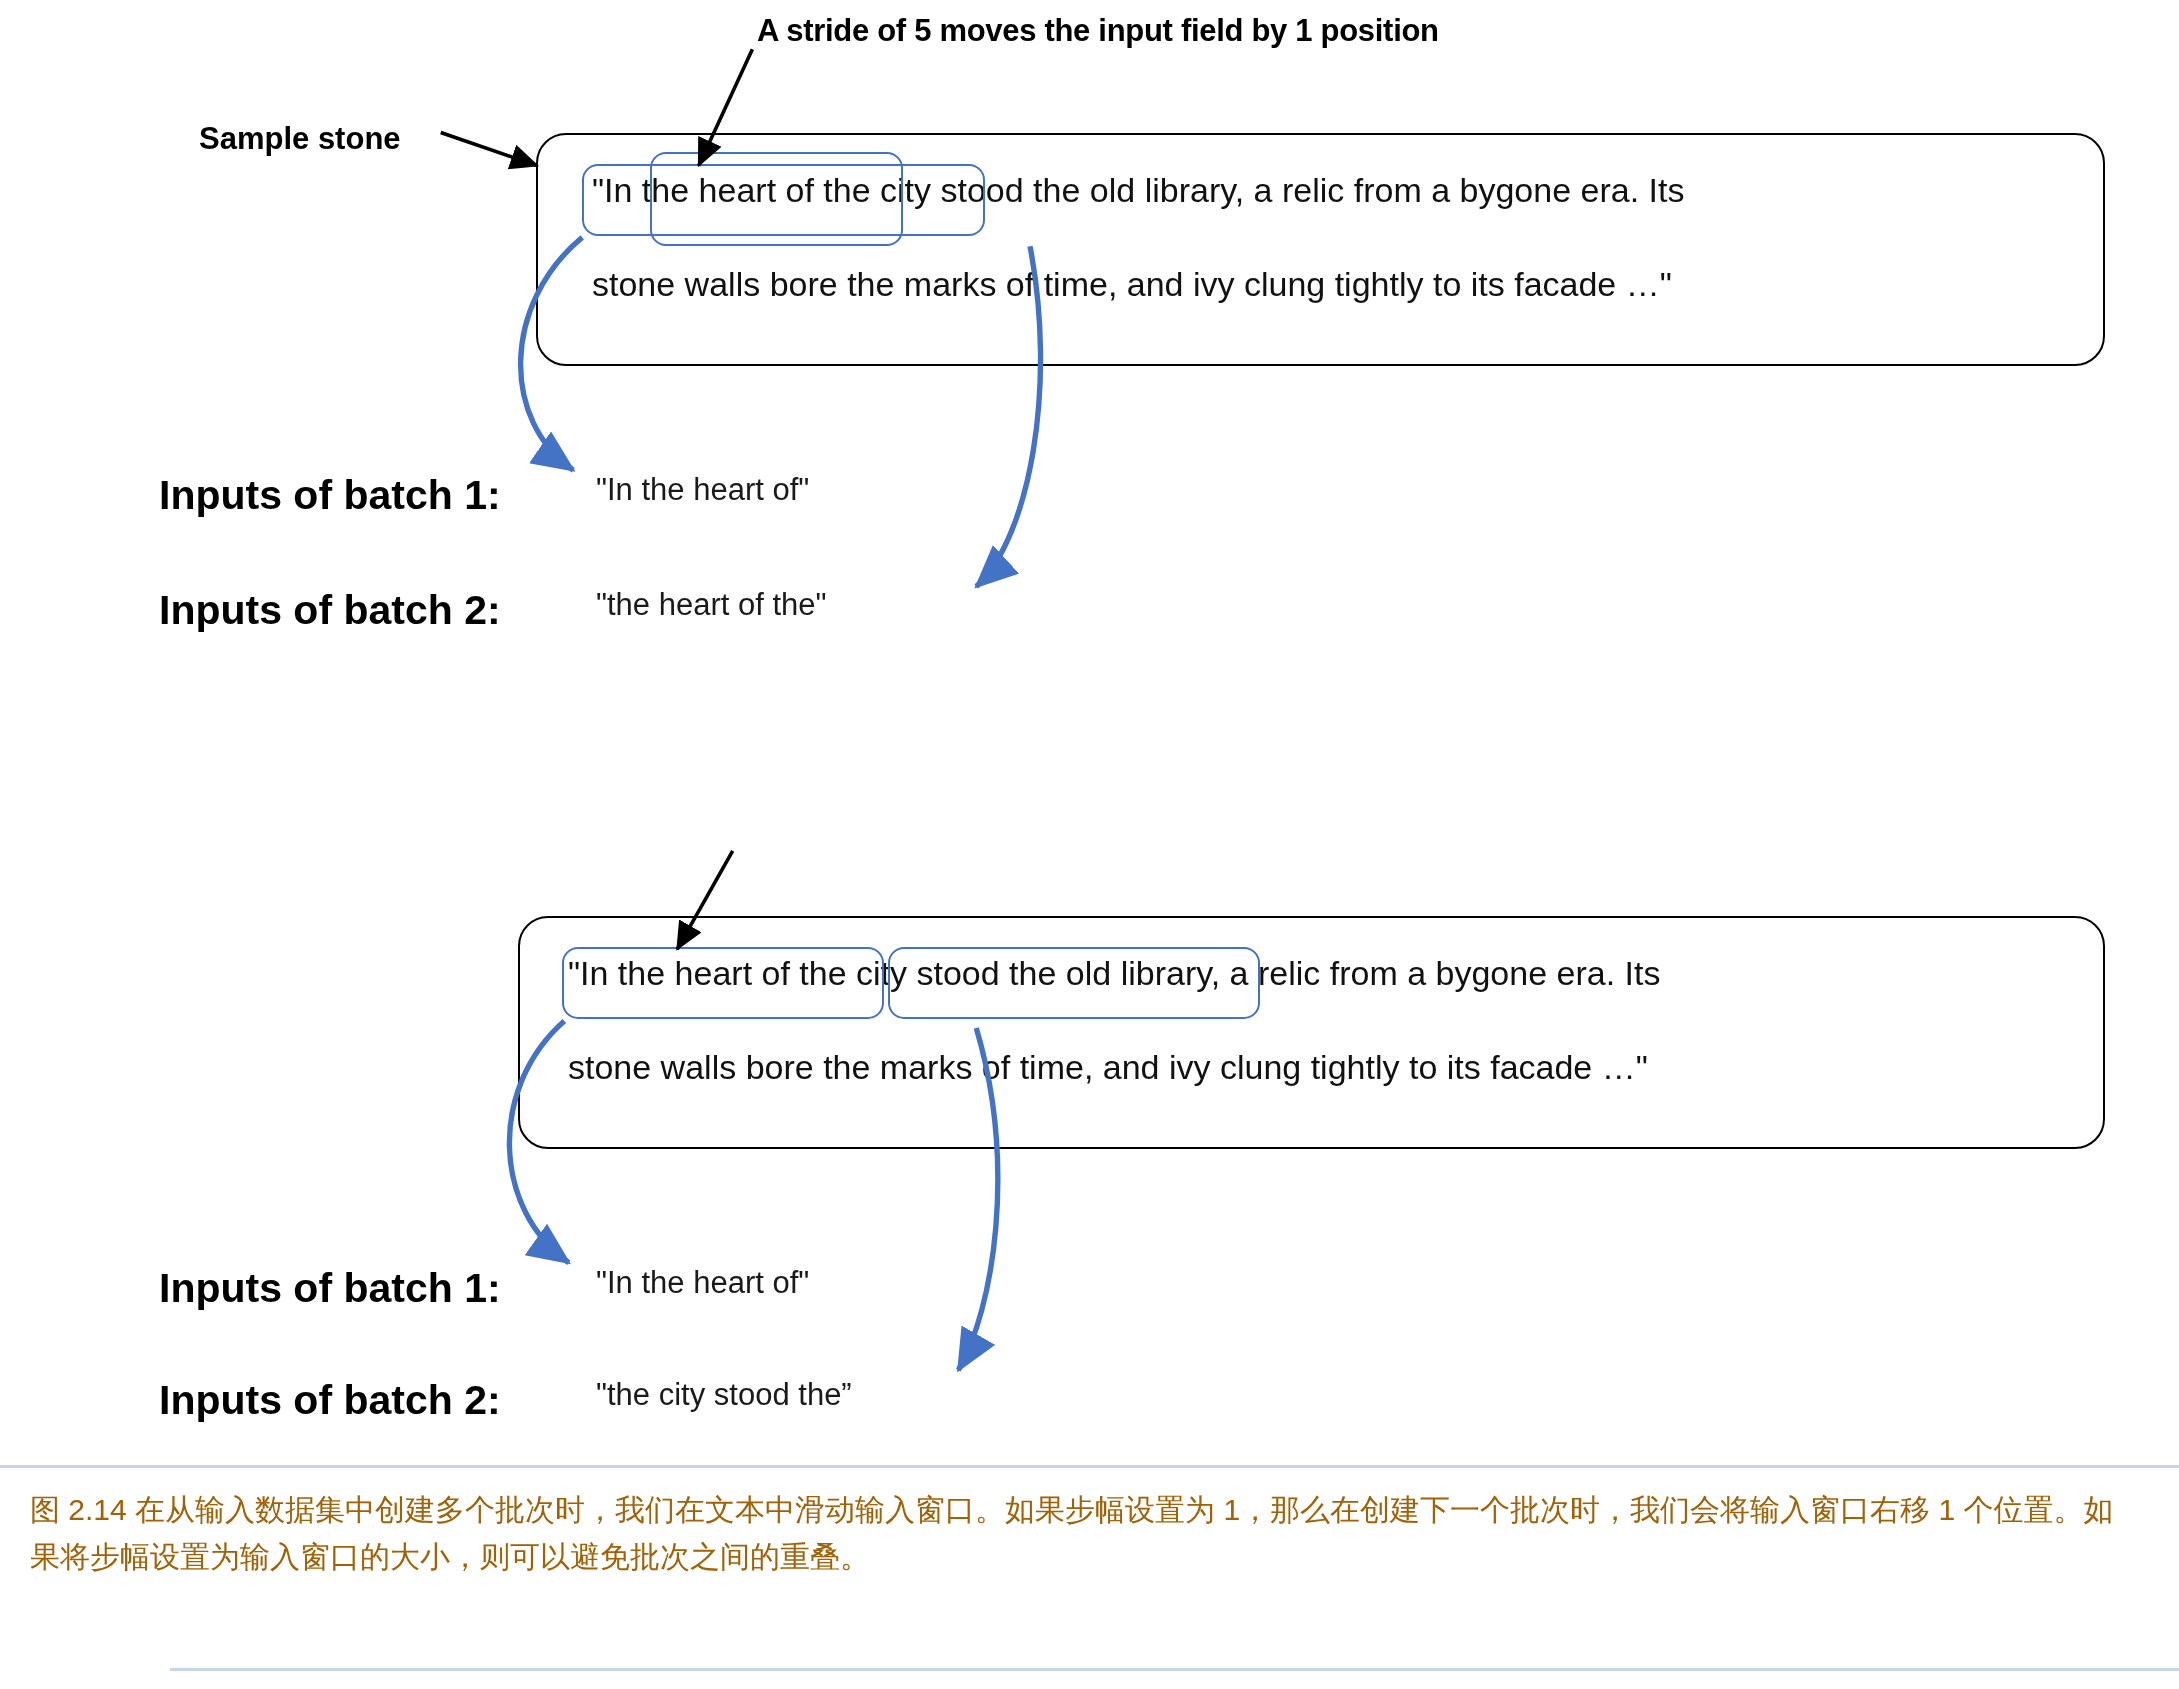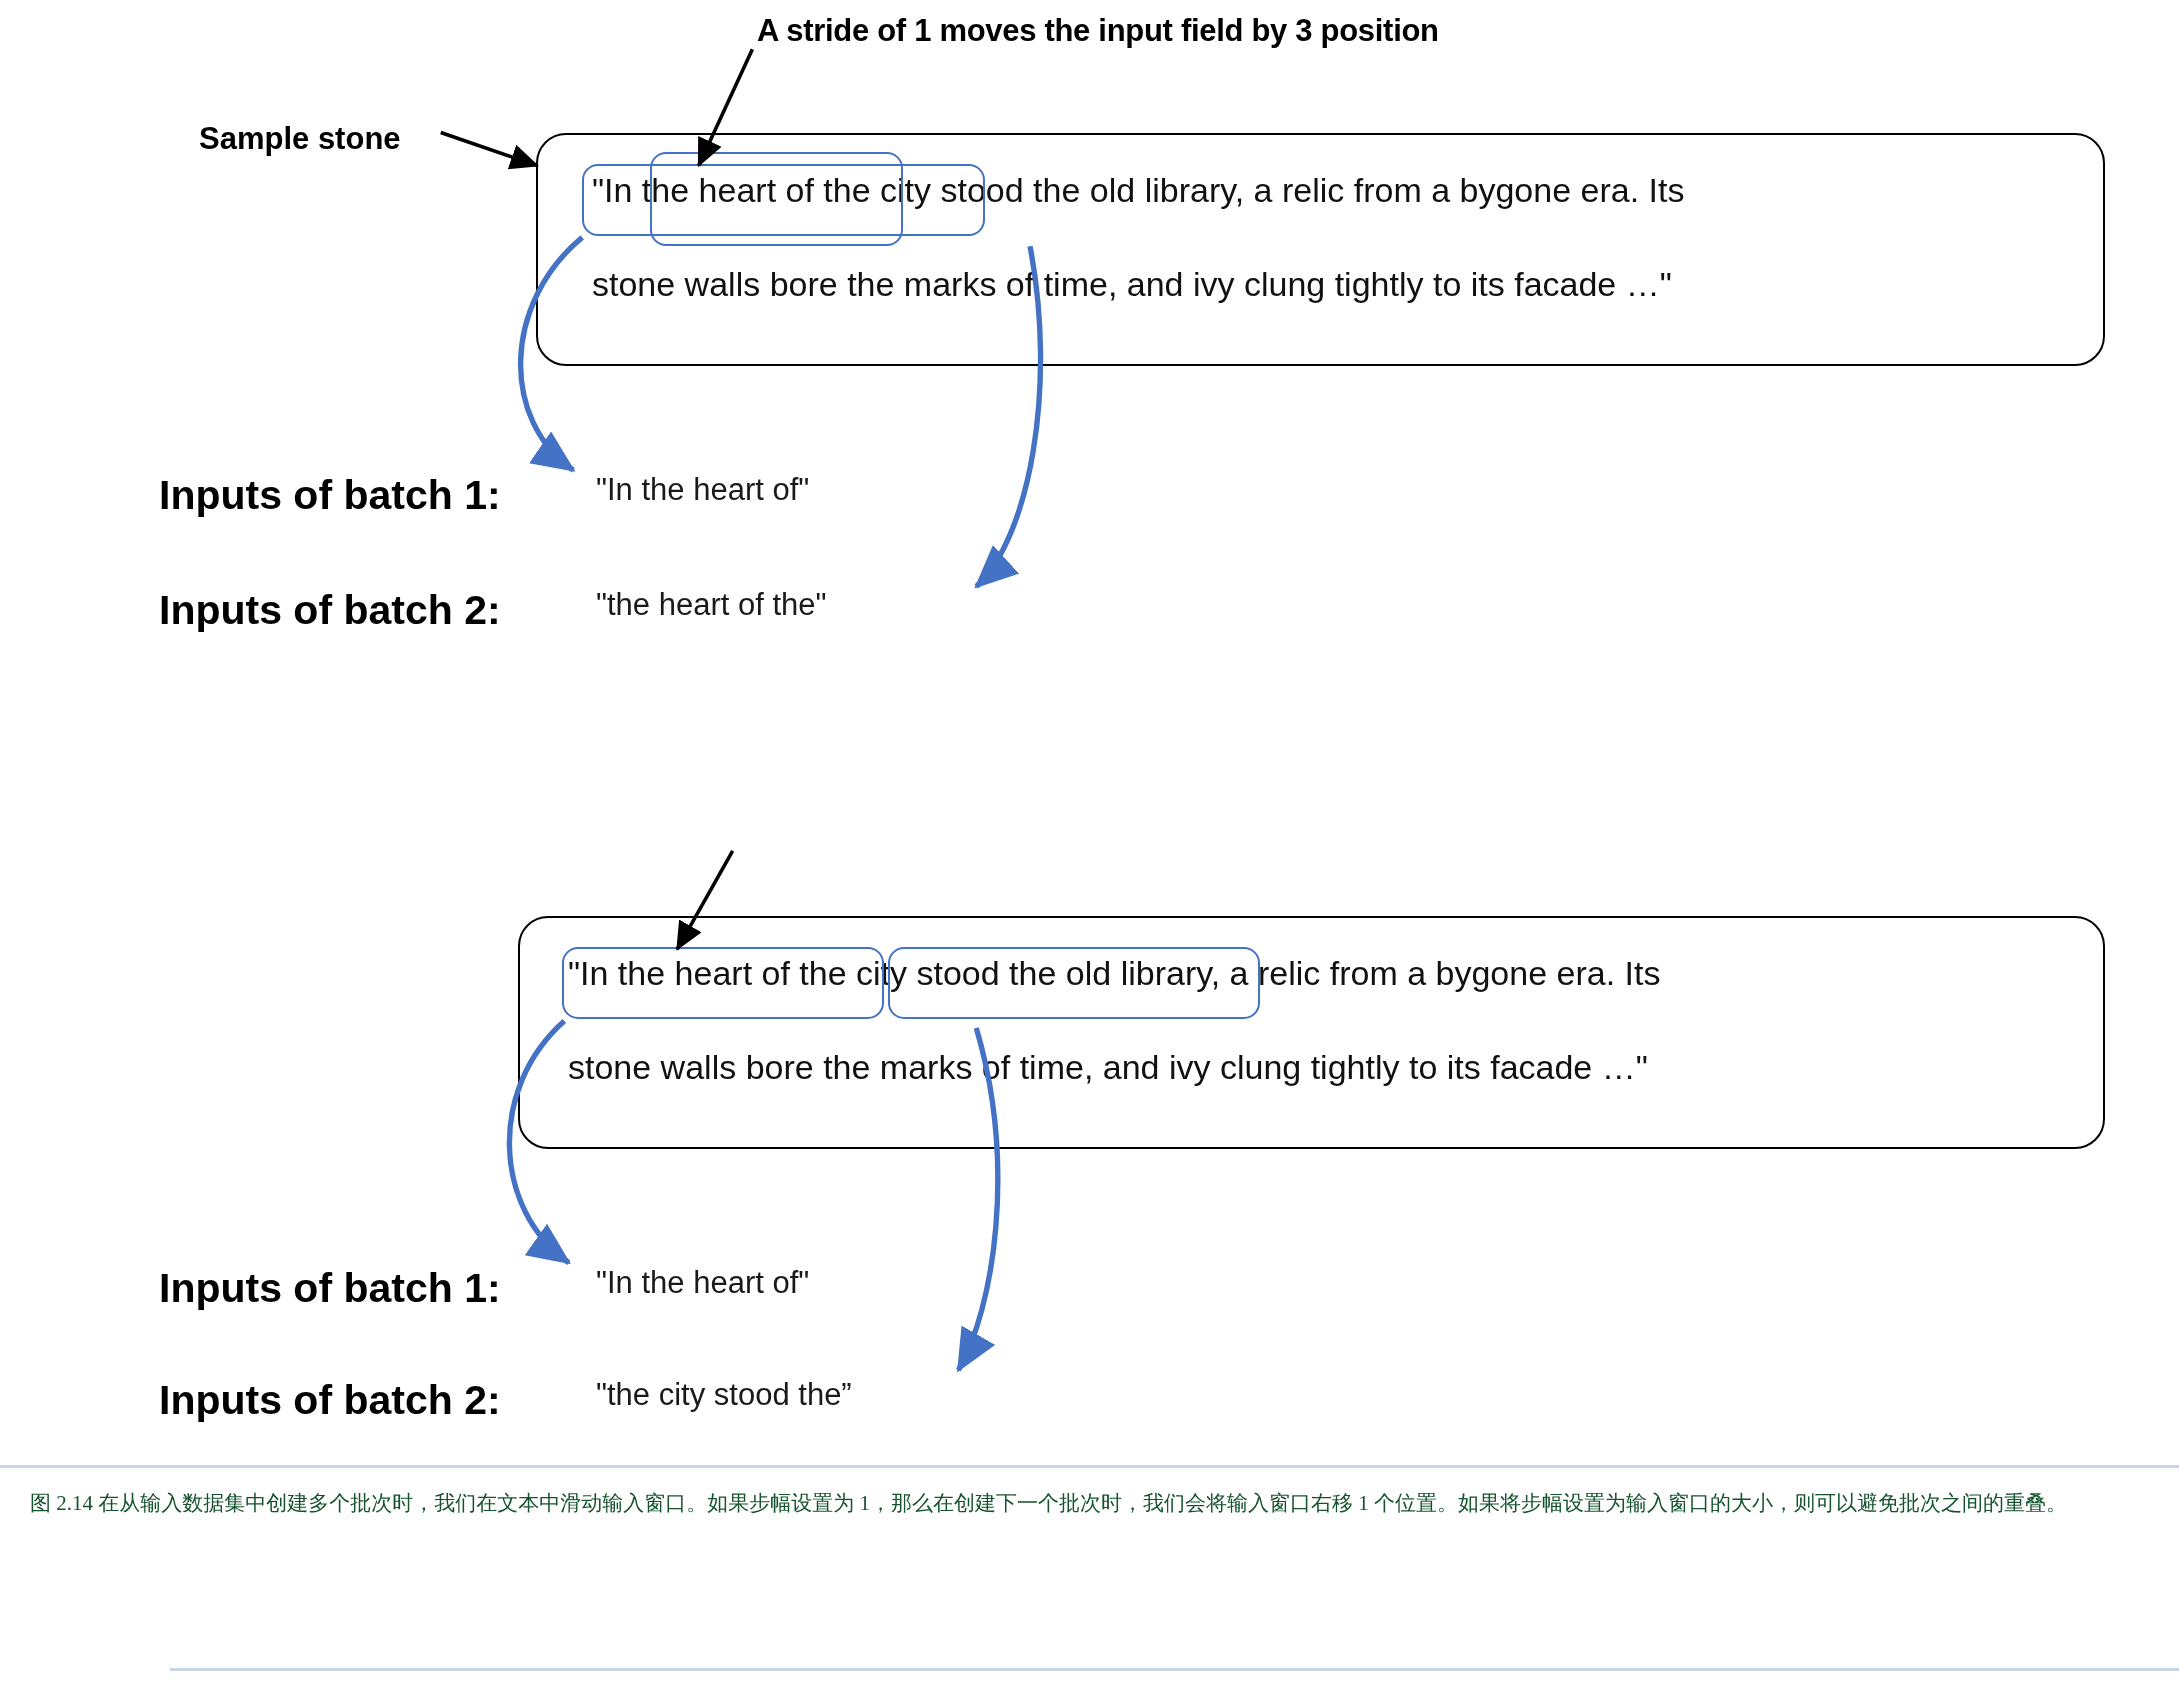--- a/index.html
+++ b/index.html
@@ -74,38 +74,37 @@
     position: absolute;
     border: 2.7px solid #4472c4;
     border-radius: 16px;
     box-sizing: border-box;
     background: transparent;
   }
 
   
   .caption {
     position: absolute;
-    font-size: 21px;
+    font-size: 30px;
     line-height: 1.55;
-    color: #14532d;
+    color: #a16207;
     width: 2087px;
-    font-family: Liberation Serif, serif;
   }
   .caption-rule {
     position: absolute;
     height: 2.7px;
     background: #c9d4ea;
   }
 </style>
 </head>
 <body>
 
 <div class="stage">
 
-  <div class="callout" style="left:757px; top:12.5px;">A stride of 1 moves the input field by 3 position</div>
+  <div class="callout" style="left:757px; top:12.5px;">A stride of 5 moves the input field by 1 position</div>
 
   <div class="sample-label" style="left:199px; top:121px;">Sample stone</div>
 
   <div class="textbox" style="left:536px; top:133px; width:1569px; height:233px;">
     <div class="tb-line" style="left:54px; top:36px;">"In the heart of the city stood the old library, a relic from a bygone era. Its</div>
     <div class="tb-line" style="left:54px; top:130px;">stone walls bore the marks of time, and ivy clung tightly to its facade …"</div>
   </div>
 
   <div class="hl" style="left:582px; top:164px; width:403px; height:72px;"></div>
   <div class="hl" style="left:650px; top:152px; width:253px; height:94px;"></div>

